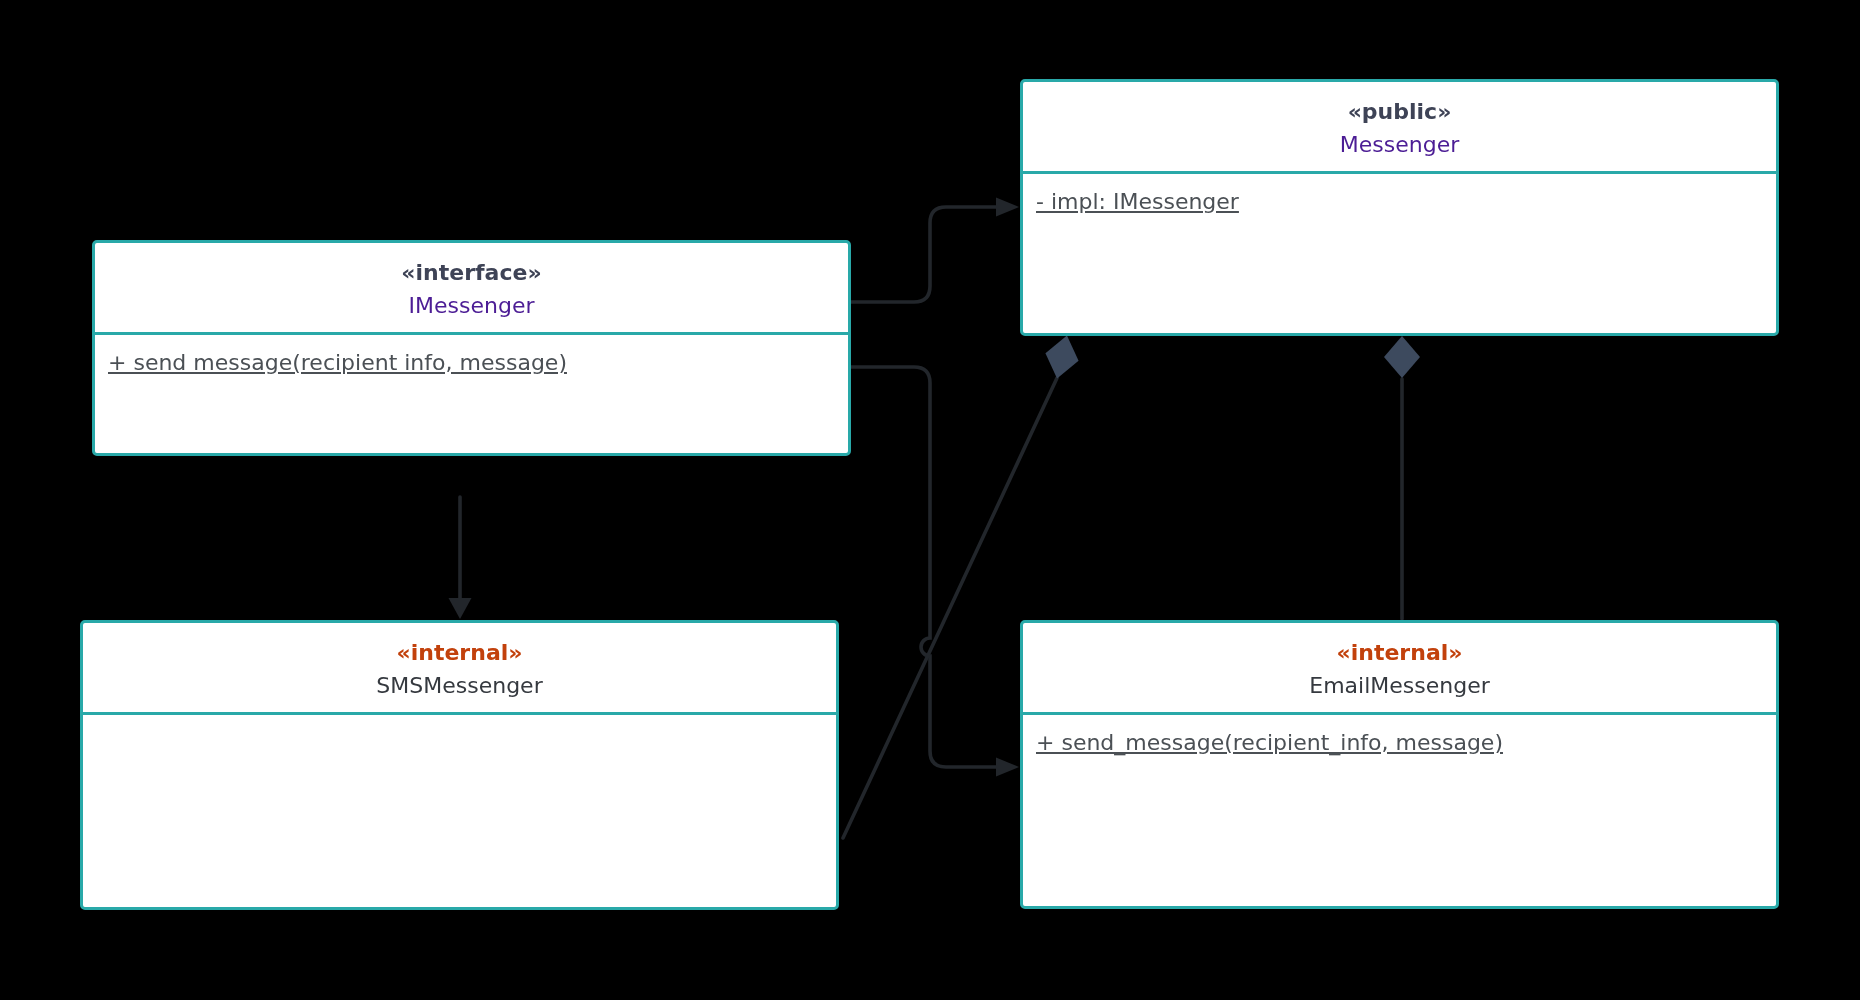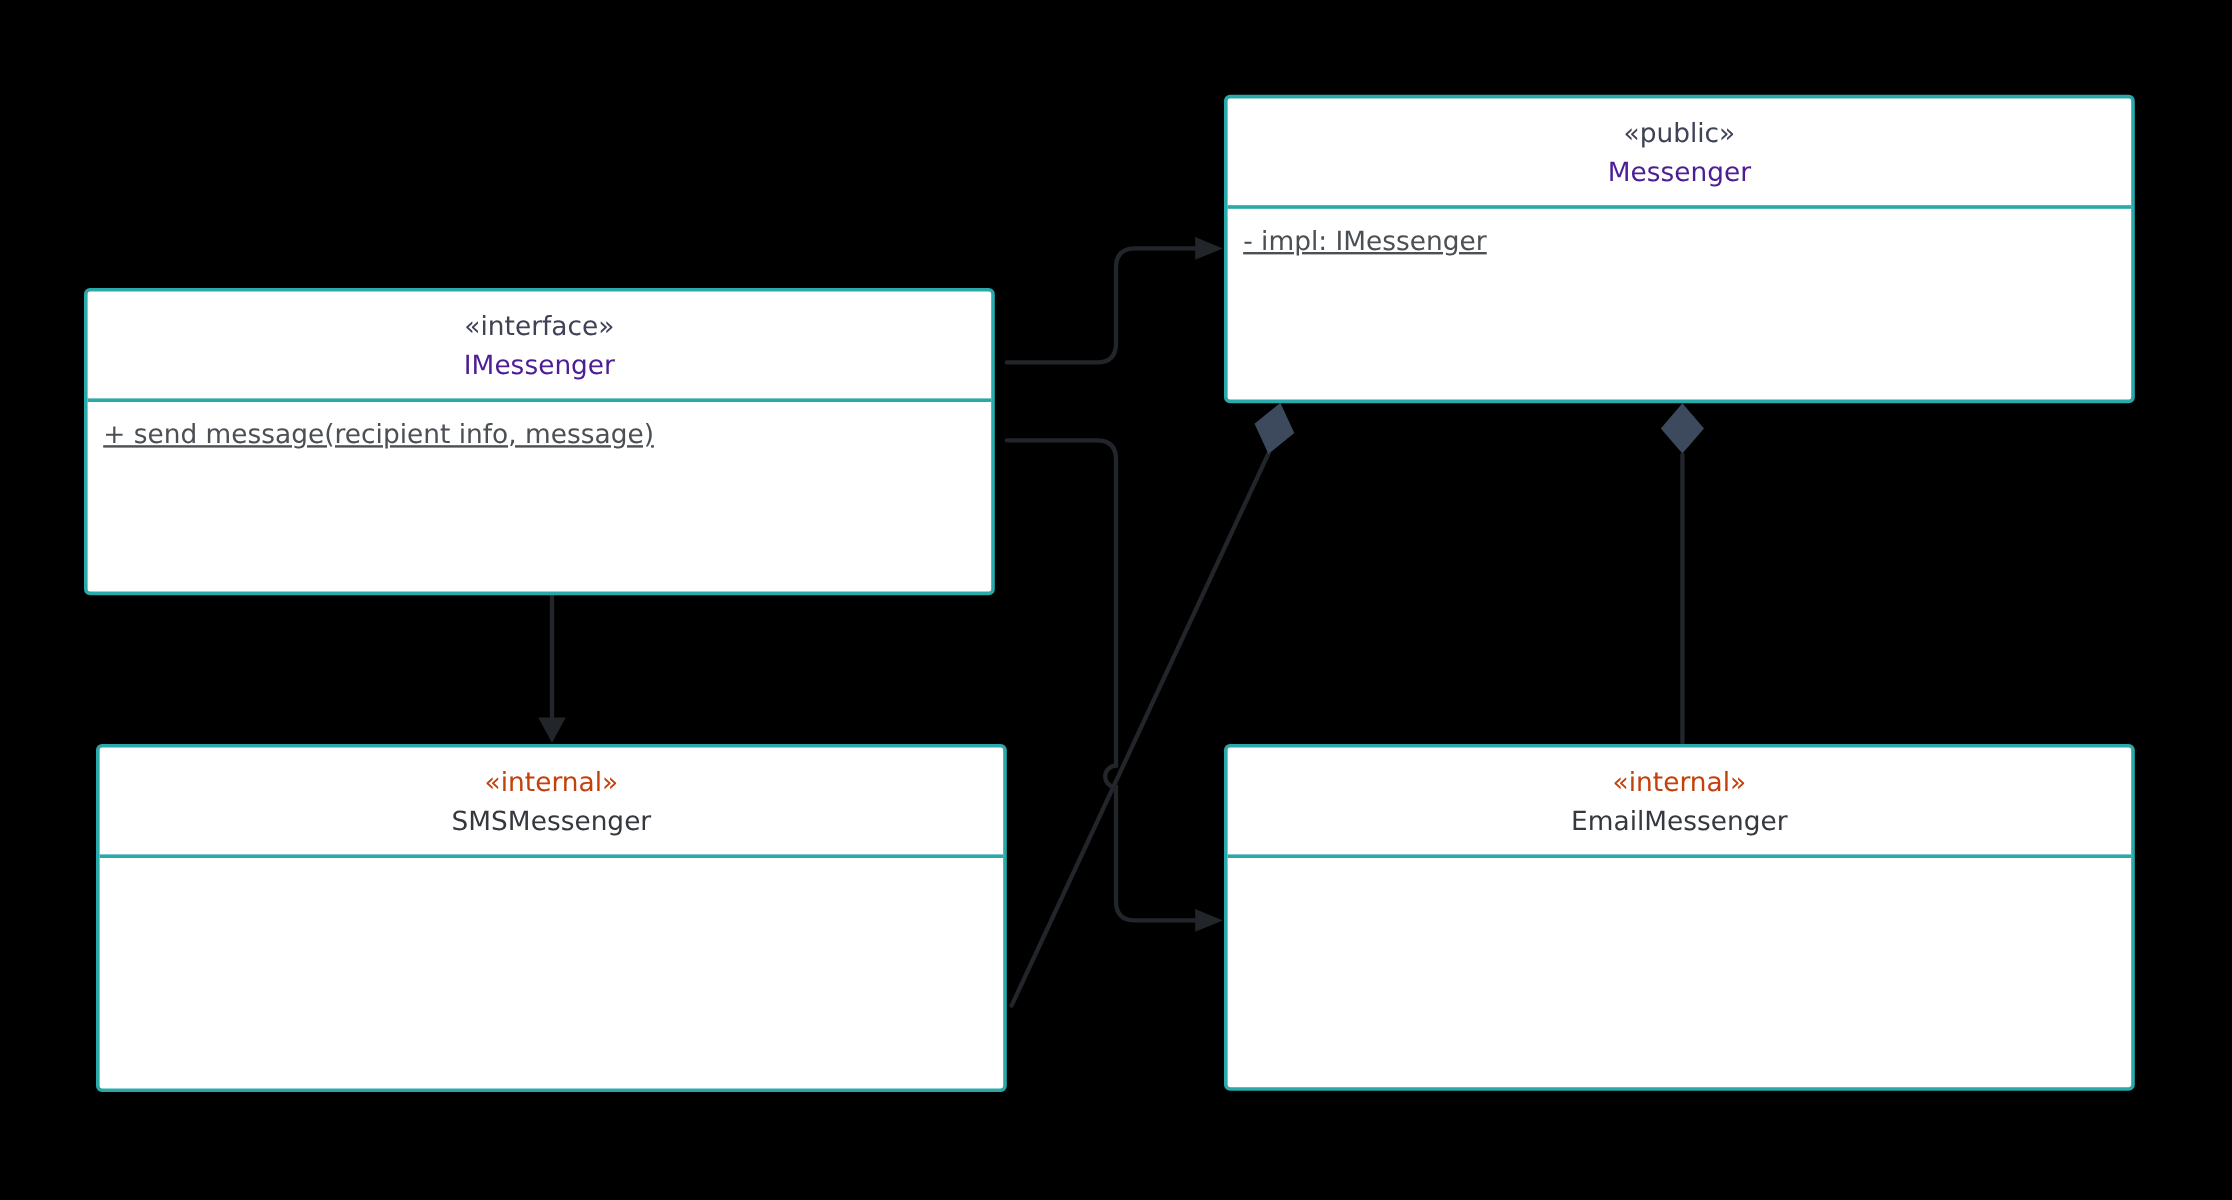--- a/index.html
+++ b/index.html
@@ -30,21 +30,21 @@
     line-height:33px;
     font-size:22px;
   }
   .uml-body{
     box-sizing:border-box;
     padding:10px 13px;
     font-size:22px;
     line-height:35px;
     color:#4b5055;
   }
-  .stereotype{color:#474b55;}
+  .stereotype{color:#474b55;font-weight:bold;}
   .primary .class-name{color:#4c1d95;}
   .primary .stereotype{color:#3e4356;}
   .internal .class-name{color:#35393f;}
   .internal .stereotype{color:#c2410c;}
   .member{white-space:pre;text-decoration:underline;}
 </style>
 </head>
 <body>
 
 <div id="canvas">
@@ -60,21 +60,21 @@
     <path d="M 460 497 L 460 600" fill="none" stroke-width="3.6" stroke-linecap="round" stroke="#22262b"></path>
     <polygon points="460,619 448.5,598 471.5,598" fill="#22262b"></polygon>
 
     <path d="M 843 838 L 1057 378" fill="none" stroke-width="3.6" stroke-linecap="round" stroke="#22262b"></path>
     <polygon points="0,-22 17,0 0,22 -17,0" transform="translate(1062,357) rotate(13)" fill="#3d4a5e"></polygon>
 
     <path d="M 1402 379 L 1402 619" fill="none" stroke-width="3.6" stroke-linecap="round" stroke="#22262b"></path>
     <polygon points="1402,336 1420,357 1402,378 1384,357" fill="#3d4a5e"></polygon>
   </svg>
 
-  <div class="uml-class primary" style="left:70px;top:240px;width:759px;height:256px;">
+  <div class="uml-class primary" style="left:92px;top:240px;width:759px;height:216px;">
     <div class="uml-header">
       <div class="stereotype">«interface»</div>
       <div class="class-name">IMessenger</div>
     </div>
     <div class="uml-body">
       <div class="member">+ send message(recipient info, message)</div>
     </div>
   </div>
 
   <div class="uml-class primary" style="left:1020px;top:79px;width:759px;height:257px;">
@@ -92,15 +92,18 @@
       <div class="stereotype">«internal»</div>
       <div class="class-name">SMSMessenger</div>
     </div>
   </div>
 
   <div class="uml-class internal" style="left:1020px;top:620px;width:759px;height:289px;">
     <div class="uml-header">
       <div class="stereotype">«internal»</div>
       <div class="class-name">EmailMessenger</div>
     </div>
+    <div class="uml-body">
+      <div class="member">+ send_message(recipient_info, message)</div>
+    </div>
   </div>
 
 </div>
 
 </body></html>

